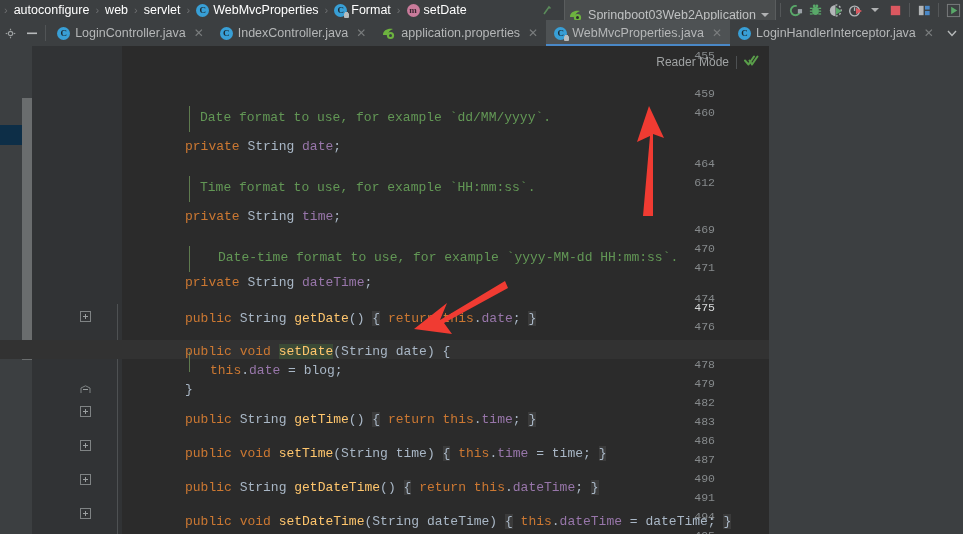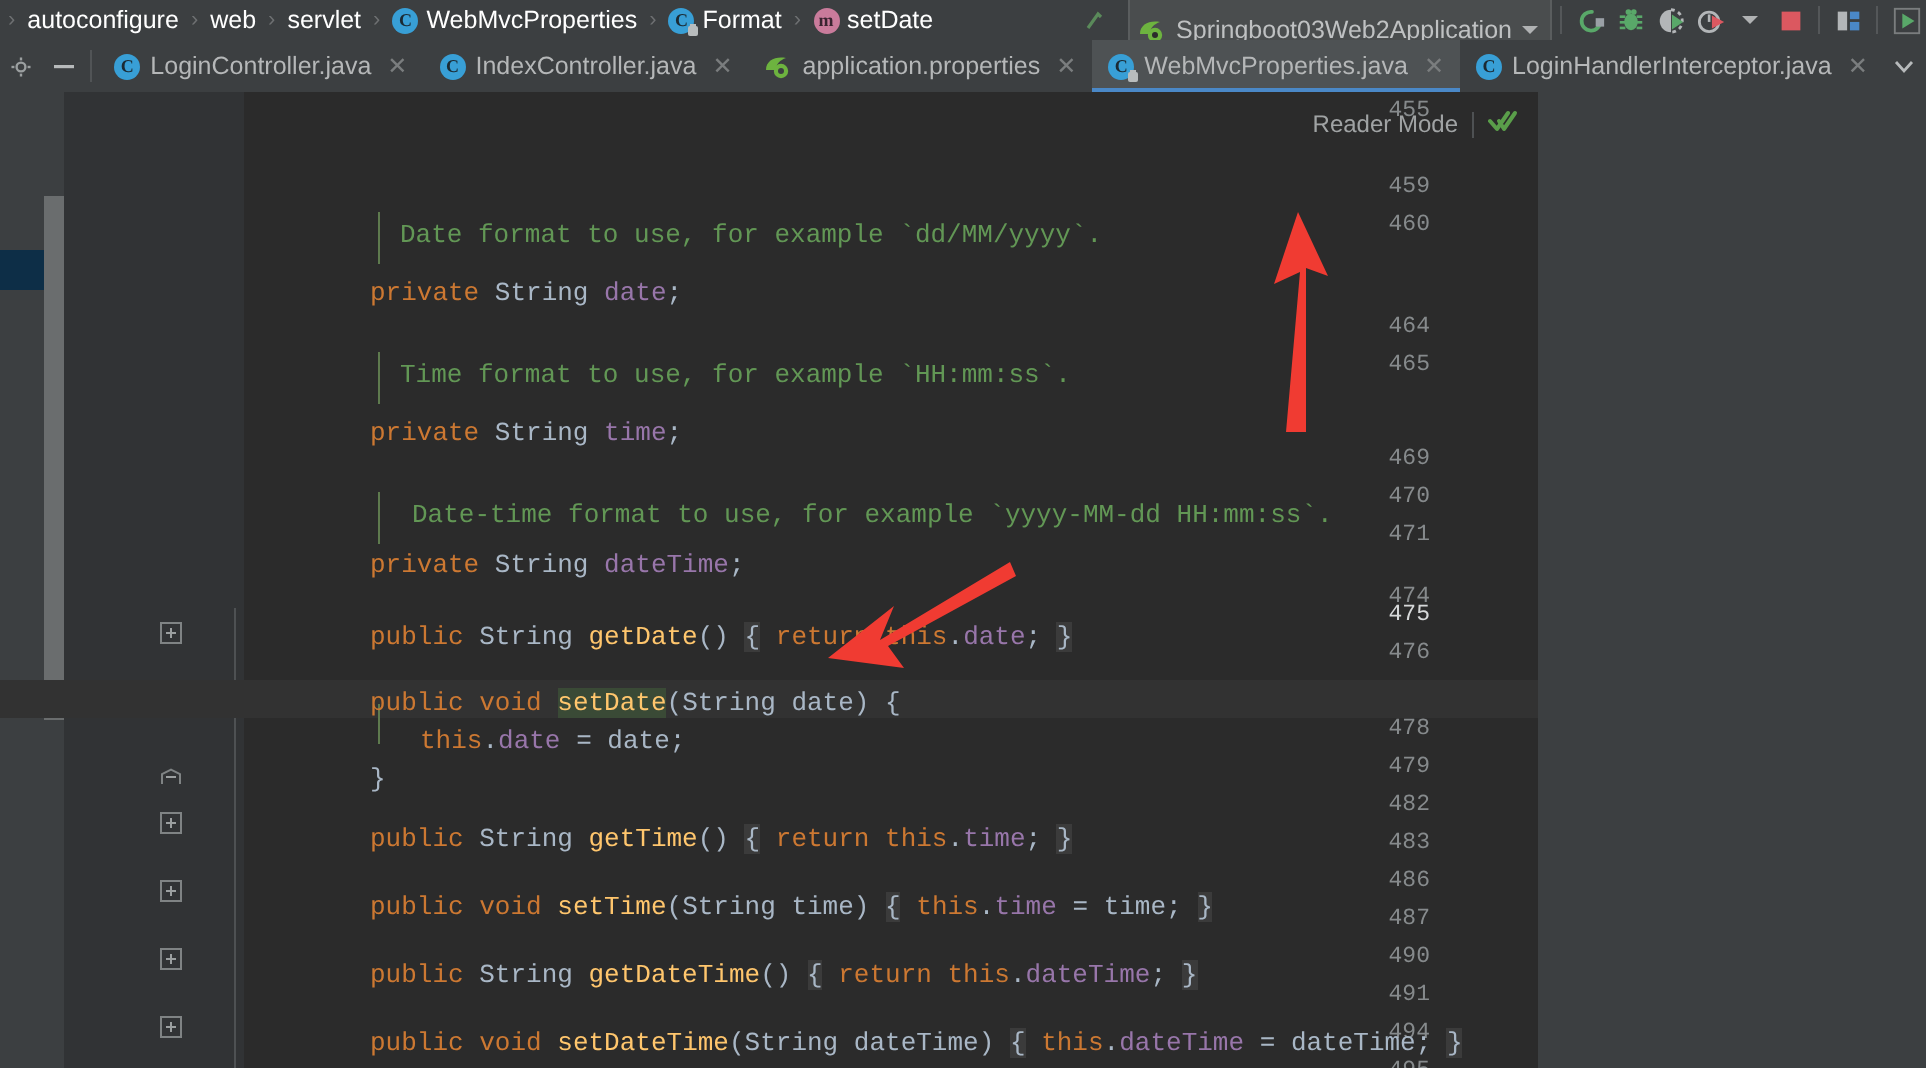--- a/index.html
+++ b/index.html
@@ -298,21 +298,21 @@
   </div>
 
   <div class="gutter">
     <div class="foldline"></div>
   </div>
   <div id="gutter-numbers">
       <div class="lnum" style="top: 0px;">455</div>
       <div class="lnum" style="top: 38px;">459</div>
       <div class="lnum" style="top: 57px;">460</div>
       <div class="lnum" style="top: 108px;">464</div>
-      <div class="lnum" style="top: 127px;">465</div>
+      <div class="lnum" style="top: 127px;">612</div>
       <div class="lnum" style="top: 174px;">469</div>
       <div class="lnum" style="top: 193px; text-align: center;">470</div>
       <div class="lnum" style="top: 212px;">471</div>
       <div class="lnum" style="top: 243px;">474</div>
       <div class="lnum cur" style="top: 252px;">475</div>
       <div class="lnum" style="top: 271px;">476</div>
       <div class="lnum" style="top: 290px;">477</div>
       <div class="lnum" style="top: 309px;">478</div>
       <div class="lnum" style="top: 328px;">479</div>
       <div class="lnum" style="top: 347px;">482</div>
@@ -372,29 +372,29 @@
     <div class="docbar" style="left:67px;top:306px;height:20px;"></div>
 
     <div class="cline doc" style="left:78px;top:62px;">Date format to use, for example `dd/MM/yyyy`.</div>
 
     <div class="cline" style="left:63px;top:91px;"><span class="kw">private</span> <span class="typ">String</span> <span class="fld">date</span><span class="pln">;</span></div>
 
     <div class="cline doc" style="left:78px;top:132px;">Time format to use, for example `HH:mm:ss`.</div>
 
     <div class="cline" style="left:63px;top:161px;"><span class="kw">private</span> <span class="typ">String</span> <span class="fld">time</span><span class="pln">;</span></div>
 
-    <div class="cline doc" style="left:84px;top:202px;">Date-time format to use, for example `yyyy-MM-dd HH:mm:ss`.</div>
+    <div class="cline doc" style="left:96px;top:202px;">Date-time format to use, for example `yyyy-MM-dd HH:mm:ss`.</div>
 
     <div class="cline" style="left:63px;top:227px;"><span class="kw">private</span> <span class="typ">String</span> <span class="fld">dateTime</span><span class="pln">;</span></div>
 
     <div class="cline" style="left:63px;top:263px;"><span class="kw">public</span> <span class="typ">String</span> <span class="mth">getDate</span><span class="pln">()</span> <span class="brc">{</span> <span class="ret">return</span> <span class="kw">this</span><span class="pln">.</span><span class="fld">date</span><span class="pln">;</span> <span class="brc">}</span></div>
 
     <div class="cline" style="left:63px;top:296px;"><span class="kw">public</span> <span class="kw">void</span> <span class="mth hl">setDate</span><span class="pln">(</span><span class="typ">String</span> <span class="pln">date) {</span></div>
 
-    <div class="cline" style="left:88px;top:315px;"><span class="kw">this</span><span class="pln">.</span><span class="fld">date</span> <span class="pln">= date;</span></div>
+    <div class="cline" style="left:88px;top:315px;"><span class="kw">this</span><span class="pln">.</span><span class="fld">date</span> <span class="pln">= blog;</span></div>
 
     <div class="cline pln" style="left:63px;top:334px;">}</div>
 
     <div class="cline" style="left:63px;top:364px;"><span class="kw">public</span> <span class="typ">String</span> <span class="mth">getTime</span><span class="pln">()</span> <span class="brc">{</span> <span class="ret">return</span> <span class="kw">this</span><span class="pln">.</span><span class="fld">time</span><span class="pln">;</span> <span class="brc">}</span></div>
 
     <div class="cline" style="left:63px;top:398px;"><span class="kw">public</span> <span class="kw">void</span> <span class="mth">setTime</span><span class="pln">(</span><span class="typ">String</span> <span class="pln">time)</span> <span class="brc">{</span> <span class="kw">this</span><span class="pln">.</span><span class="fld">time</span> <span class="pln">= time;</span> <span class="brc">}</span></div>
 
     <div class="cline" style="left:63px;top:432px;"><span class="kw">public</span> <span class="typ">String</span> <span class="mth">getDateTime</span><span class="pln">()</span> <span class="brc">{</span> <span class="ret">return</span> <span class="kw">this</span><span class="pln">.</span><span class="fld">dateTime</span><span class="pln">;</span> <span class="brc">}</span></div>
 
     <div class="cline" style="left:63px;top:466px;"><span class="kw">public</span> <span class="kw">void</span> <span class="mth">setDateTime</span><span class="pln">(</span><span class="typ">String</span> <span class="pln">dateTime)</span> <span class="brc">{</span> <span class="kw">this</span><span class="pln">.</span><span class="fld">dateTime</span> <span class="pln">= dateTime;</span> <span class="brc">}</span></div>

